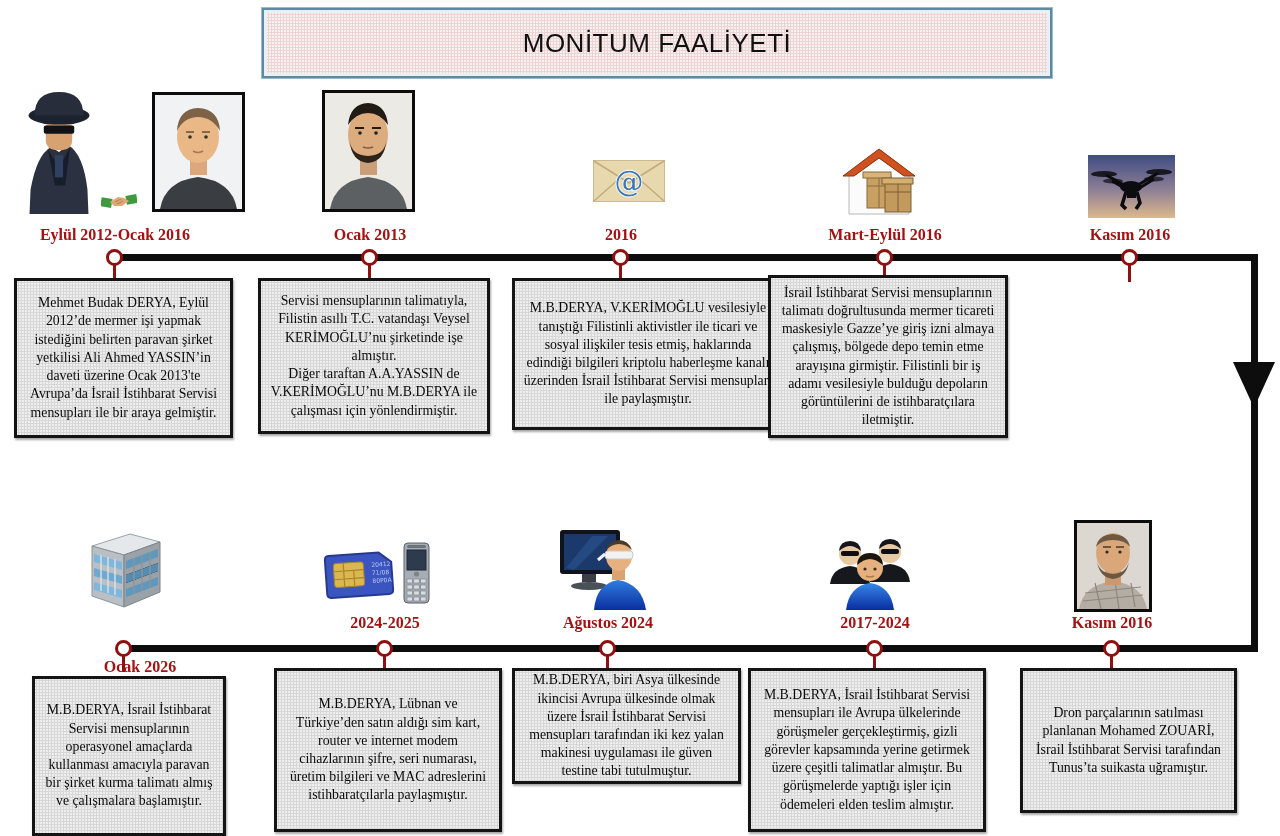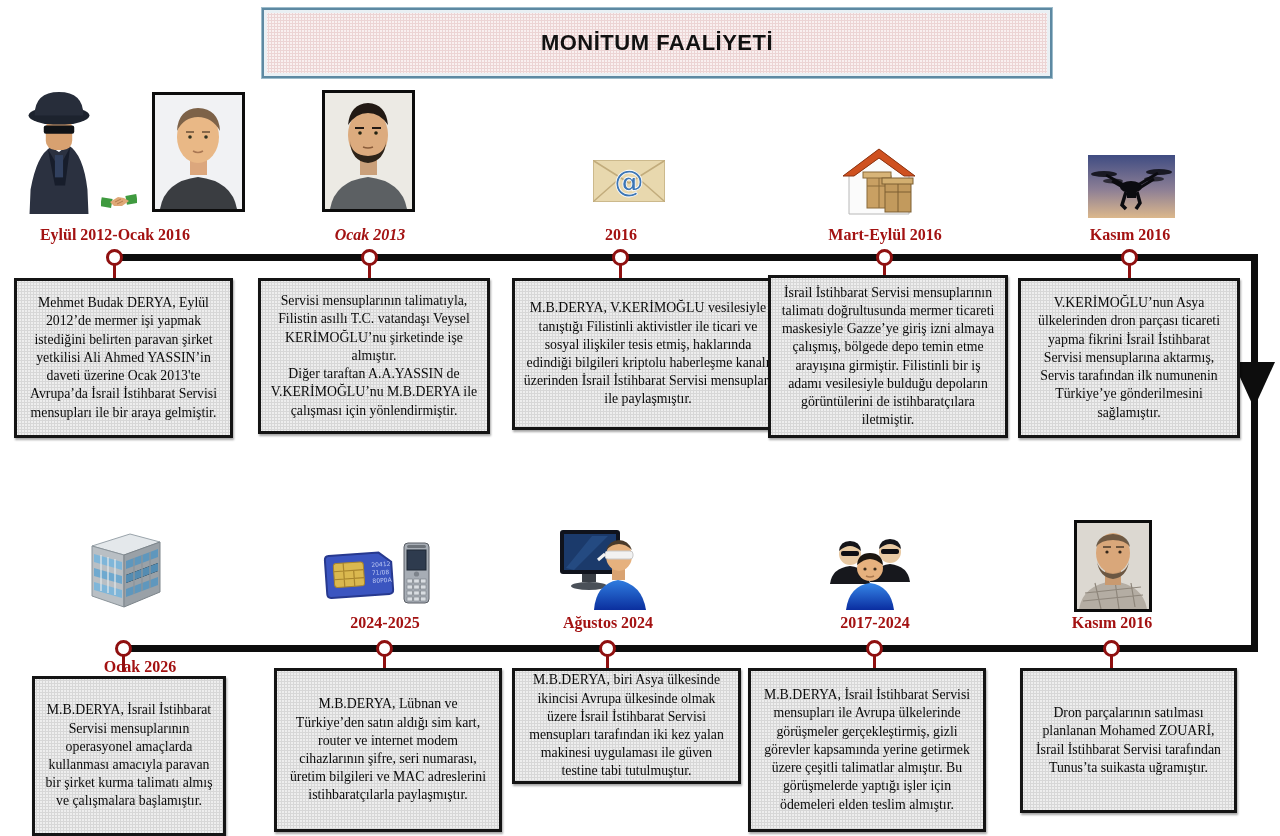--- a/index.html
+++ b/index.html
@@ -5,22 +5,22 @@
   html,body{margin:0;padding:0;background:#ffffff;}
   #canvas{position:relative;width:1280px;height:836px;background:#ffffff;overflow:hidden;
           font-family:"Liberation Serif",serif;}
   
   .title-box{position:absolute;left:262px;top:8px;width:786px;height:66px;
     background-color:#f9f0f0;
     background-image:radial-gradient(#ecd4d4 1px,transparent 1.1px);
     background-size:3px 3px;
     border:2px solid #5d89a2;box-shadow:inset 0 0 0 3px #e9f0f4, 0 0 0 1px #9dbccb;
     display:flex;align-items:center;justify-content:center;}
-  .title-box span{font-family:"Liberation Sans",sans-serif;font-weight:bold;
-    font-size:22px;letter-spacing:.5px;color:#111;}
+  .title-box span{font-family:"Liberation Sans",sans-serif;font-weight:normal;
+    font-size:26px;letter-spacing:.5px;color:#111;}
   
   .tl{position:absolute;background:#0d0d0d;z-index:1;}
   .arrow-down{position:absolute;width:0;height:0;z-index:3;
     border-left:21px solid transparent;border-right:21px solid transparent;
     border-top:46px solid #0d0d0d;}
   
   .node{position:absolute;width:11px;height:11px;border-radius:50%;
     background:#ffffff;border:3px solid #8f1010;z-index:5;}
   .conn{position:absolute;width:3px;background:#8f1010;z-index:2;}
   
@@ -139,21 +139,21 @@
       <ellipse cx="16" cy="19" rx="13" ry="3" fill="#0b0b10" opacity="0.85"></ellipse>
       <ellipse cx="71" cy="17" rx="13" ry="3" fill="#0b0b10" opacity="0.85"></ellipse>
       <ellipse cx="25" cy="26" rx="10" ry="2.5" fill="#0b0b10" opacity="0.7"></ellipse>
       <ellipse cx="66" cy="24" rx="10" ry="2.5" fill="#0b0b10" opacity="0.7"></ellipse>
       <path d="M38 37 L34 50 L38 54 M49 37 L52 48 L48 54" stroke="#0b0b10" stroke-width="3.5" fill="none"></path>
       <rect x="39" y="36" width="9" height="7" fill="#0b0b10"></rect>
     </svg>
   </div>
 
   <div class="date" style="left:5px;top:226px;">Eylül 2012-Ocak 2016</div>
-  <div class="date" style="left:260px;top:226px;font-style:italic;">Ocak 2013</div>
+  <div class="date" style="left:260px;top:226px;">Ocak 2013</div>
   <div class="date" style="left:511px;top:226px;">2016</div>
   <div class="date" style="left:775px;top:226px;">Mart-Eylül 2016</div>
   <div class="date" style="left:1020px;top:226px;">Kasım 2016</div>
 
   <div class="conn" style="left:113px;top:256px;height:26px;"></div>
   <div class="conn" style="left:368px;top:256px;height:26px;"></div>
   <div class="conn" style="left:619px;top:256px;height:26px;"></div>
   <div class="conn" style="left:883px;top:256px;height:26px;"></div>
   <div class="conn" style="left:1128px;top:256px;height:26px;"></div>
 
@@ -168,23 +168,20 @@
     </div>
   <div class="box" style="left:258px;top:278px;width:232px;height:156px;justify-content:center;">
     <span>Servisi mensuplarının talimatıyla, Filistin asıllı T.C. vatandaşı Veysel KERİMOĞLU’nu şirketinde işe almıştır.
 Diğer taraftan A.A.YASSIN de V.KERİMOĞLU’nu M.B.DERYA ile çalışması için yönlendirmiştir.</span>
     </div>
   <div class="box" style="left:512px;top:278px;width:272px;height:152px;">
     <span>M.B.DERYA, V.KERİMOĞLU vesilesiyle tanıştığı Filistinli aktivistler ile ticari ve sosyal ilişkiler tesis etmiş, haklarında edindiği bilgileri kriptolu haberleşme kanalı üzerinden İsrail İstihbarat Servisi mensupları ile paylaşmıştır.</span>
     </div>
   <div class="box" style="left:768px;top:275px;width:240px;height:163px;">
     <span>İsrail İstihbarat Servisi mensuplarının talimatı doğrultusunda mermer ticareti maskesiyle Gazze’ye giriş izni almaya çalışmış, bölgede depo temin etme arayışına girmiştir. Filistinli bir iş adamı vesilesiyle bulduğu depoların görüntülerini de istihbaratçılara iletmiştir.</span>
-    </div>
-  <div class="box" style="left:1018px;top:278px;width:222px;height:160px;">
-    <span>V.KERİMOĞLU’nun Asya ülkelerinden dron parçası ticareti yapma fikrini İsrail İstihbarat Servisi mensuplarına aktarmış, Servis tarafından ilk numunenin Türkiye’ye gönderilmesini sağlamıştır.</span>
     </div>
 
   <div class="ic" style="left:84px;top:528px;">
     <svg width="80" height="80" viewBox="0 0 80 80">
       <polygon points="8,18 46,6 76,14 40,27" fill="#e4e8eb" stroke="#9aa4ab"></polygon>
       <polygon points="8,18 40,27 40,79 8,68" fill="#b9bfc4" stroke="#8b949a"></polygon>
       <polygon points="40,27 76,14 76,64 40,79" fill="#9aa1a7" stroke="#7c848a"></polygon>
       <polygon points="10,26 38,34 38,42 10,34" fill="#7fb6d9"></polygon>
       <polygon points="10,40 38,48 38,56 10,48" fill="#6fa9cf"></polygon>
       <polygon points="10,54 38,62 38,70 10,62" fill="#7fb6d9"></polygon>

